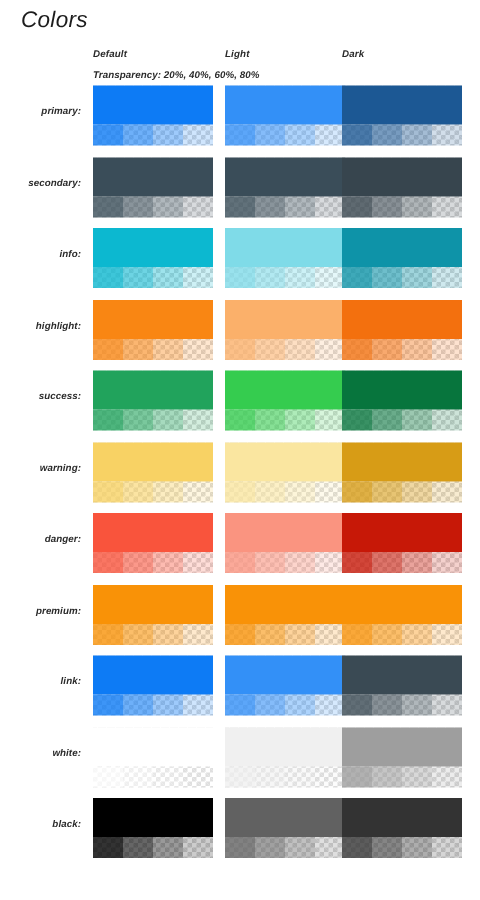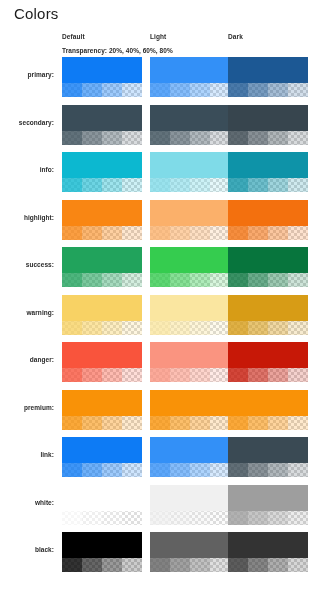--- a/index.html
+++ b/index.html
@@ -15,20 +15,21 @@
     color: #222222;
     overflow: hidden;
     position: relative;
   }
 
   #page {
     width: 320px;
     height: 428px;
     position: relative;
     box-sizing: border-box;
+    font-style: italic;
   }
 
   
   .page-title {
     position: absolute;
     left: 14px;
     top: 4px;
     font-size: 15px;
     font-weight: 400;
     letter-spacing: 0.2px;

